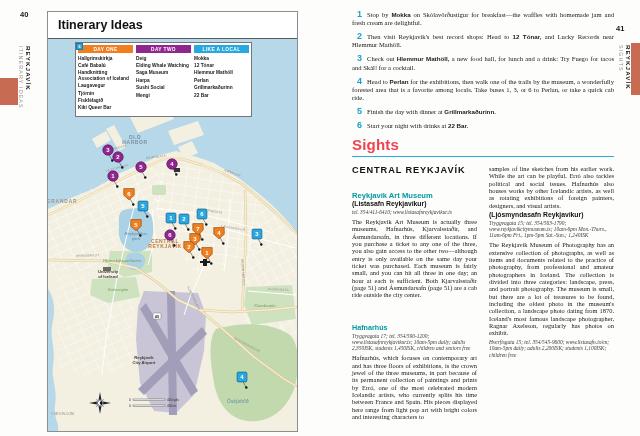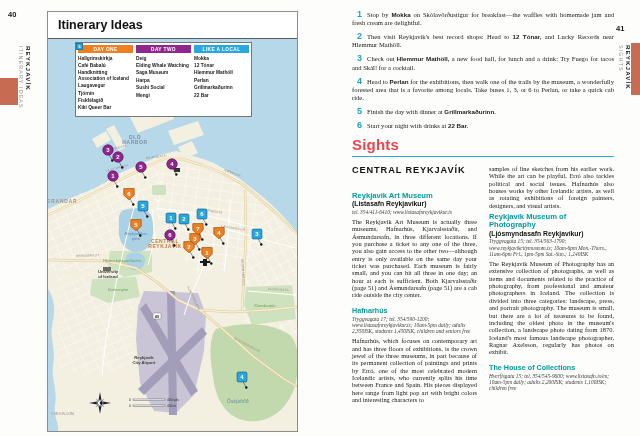--- a/index.html
+++ b/index.html
@@ -1,21 +1,21 @@
 <!DOCTYPE html>
 <html><head>
 <meta charset="utf-8">
 <style>
   html,body{margin:0;padding:0;}
   body{width:640px;height:436px;background:#e9e9e9;font-family:"Liberation Sans",sans-serif;}
   .spread{position:relative;width:640px;height:436px;background:#fdfdfb;overflow:hidden;}
 
   
   .pagenum{position:absolute;font-size:7.5px;font-weight:bold;color:#1a1a1a;}
-  .pagenum.left{left:8px;top:10px;text-align:center;}
+  .pagenum.left{left:20px;top:10px;text-align:center;}
   .pagenum.right{left:616px;top:24px;}
   .sb-rot{position:absolute;transform:rotate(90deg);transform-origin:0 0;white-space:nowrap;}
   .sb-rot .sb-book{font-size:6.2px;font-weight:bold;letter-spacing:1.1px;color:#1a1a1a;line-height:6.6px;}
   .sb-rot .sb-sec{font-size:5.4px;letter-spacing:1.1px;color:#9a958e;line-height:6px;}
   .sb-rot.lft{left:31px;top:46px;}
   .sb-rot.rgt{left:631px;top:45px;}
   .sb-block{position:absolute;background:#c76b52;}
   .sb-block.lft{left:0;top:78px;width:18px;height:27px;}
   .sb-block.rgt{left:631px;top:43px;width:9px;height:52px;}
 
@@ -39,21 +39,21 @@
   .step .n{font-family:"Liberation Sans",sans-serif;font-size:9px;font-weight:bold;color:#1fa0cc;margin-right:5px;}
   .step b{font-family:"Liberation Sans",sans-serif;font-size:6.2px;}
 
   .sights{position:absolute;left:352px;top:136px;width:262px;}
   .sights-h{font-size:15px;font-weight:bold;color:#ee4350;margin:0;letter-spacing:0.2px;}
   .sights-rule{border-bottom:1.7px solid #2aa9dd;margin:3px 0 8px 0;}
   .cols{display:flex;gap:12px;}
   .col{width:125px;}
   .blk-kicker{font-size:9.2px;font-weight:bold;letter-spacing:0.9px;color:#111;margin-bottom:17px;}
   .blk-head{font-size:7.6px;line-height:8.4px;font-weight:bold;color:#009aa0;margin-top:4px;}
-  .blk-head2{font-size:7.2px;font-weight:bold;color:#009aa0;margin-top:7px;margin-bottom:1px;}
+  .blk-head2{font-size:7.2px;font-weight:bold;color:#009aa0;margin-top:24px;margin-bottom:1px;}
   .blk-subname{font-size:6.8px;font-weight:bold;color:#111;margin-bottom:1.5px;}
   .blk-info{font-family:"Liberation Serif",serif;font-style:italic;font-size:5.4px;line-height:6.4px;color:#3a3a3a;margin-bottom:2.5px;}
   .blk-body{font-family:"Liberation Serif",serif;font-size:6.4px;line-height:7.35px;color:#191919;text-align:justify;margin-bottom:2px;}
 </style>
 </head>
 <body>
 
 <div class="spread">
 
   <div class="pagenum left">40</div>
@@ -549,23 +549,21 @@
           <div class="blk-head">Reykjavík Art Museum</div>
           <div class="blk-subname">(Listasafn Reykjavíkur)</div>
           <div class="blk-info">tel. 354/411-6410; www.listasafnreykjavikur.is</div>
           <div class="blk-body">The Reykjavík Art Museum is actually three museums, Hafnarhús, Kjarvalsstaðir, and Ásmundarsafn, in three different locations. If you purchase a ticket to any one of the three, you also gain access to the other two—although entry is only available on the same day your ticket was purchased. Each museum is fairly small, and you can hit all three in one day; an hour at each is sufficient. Both Kjarvalsstaðir (page 51) and Ásmundarsafn (page 51) are a cab ride outside the city center.</div>
           <div class="blk-head2">Hafnarhús</div>
           <div class="blk-info">Tryggvagata 17; tel. 354/590-1200; www.listasafnreykjavikur.is; 10am-5pm daily; adults 2,350ISK, students 1,450ISK, children and seniors free</div>
           <div class="blk-body">Hafnarhús, which focuses on contemporary art and has three floors of exhibitions, is the crown jewel of the three museums, in part because of its permanent collection of paintings and prints by Erró, one of the most celebrated modern Icelandic artists, who currently splits his time between France and Spain. His pieces displayed here range from light pop art with bright colors and interesting characters to</div>
         </div>
       <div class="col" id="col-right">
           <div class="blk-body">samples of line sketches from his earlier work. While the art can be playful, Erró also tackles political and social issues. Hafnarhús also houses works by other Icelandic artists, as well as rotating exhibitions of foreign painters, designers, and visual artists.</div>
-          <div class="blk-head">Reykjavík Museum of Photography</div>
           <div class="blk-subname">(Ljósmyndasafn Reykjavíkur)</div>
           <div class="blk-info">Tryggvagata 15; tel. 354/563-1790; www.reykjavikcitymuseum.is; 10am-6pm Mon.-Thurs., 11am-6pm Fri., 1pm-5pm Sat.-Sun.; 1,240ISK</div>
           <div class="blk-body">The Reykjavík Museum of Photography has an extensive collection of photographs, as well as items and documents related to the practice of photography, from professional and amateur photographers in Iceland. The collection is divided into three categories: landscape, press, and portrait photography. The museum is small, but there are a lot of treasures to be found, including the oldest photo in the museum's collection, a landscape photo dating from 1870. Iceland's most famous landscape photographer, Ragnar Axelsson, regularly has photos on exhibit.</div>
-          <div class="blk-head2">The House of Collections</div>
           <div class="blk-info">Hverfisgata 15; tel. 354/545-9600; www.listasafn.is/en; 10am-5pm daily; adults 2,200ISK; students 1,100ISK; children free</div>
         </div>
     </div>
   </div>
 
 </div>
 
 </body></html>

